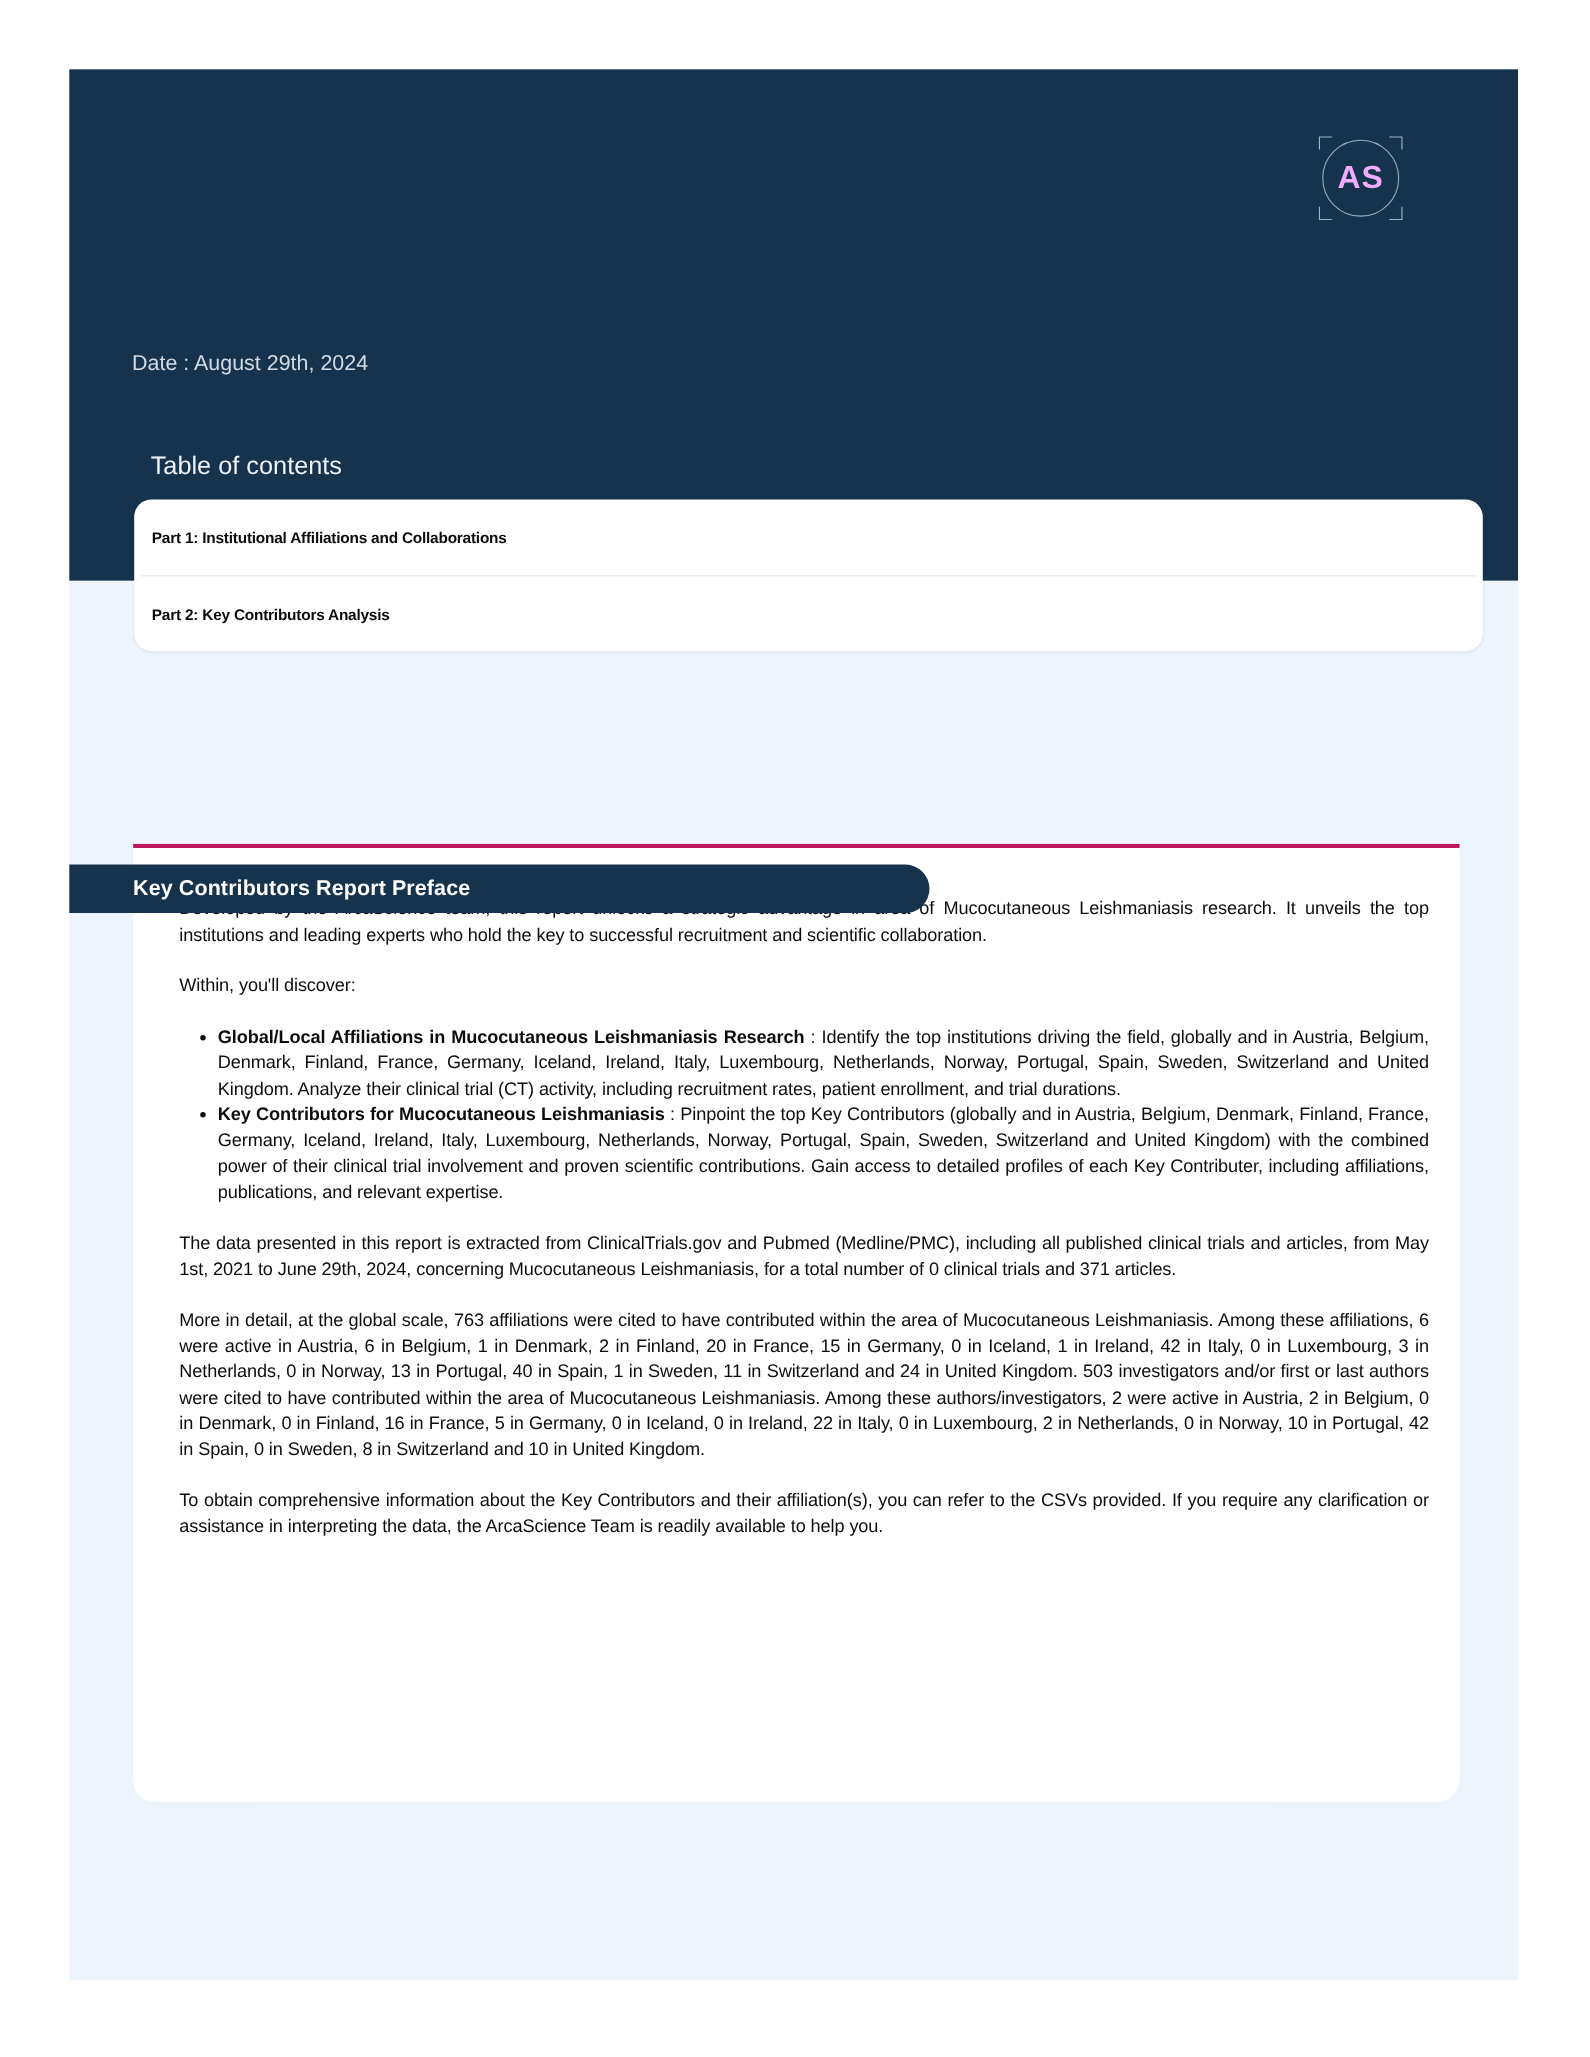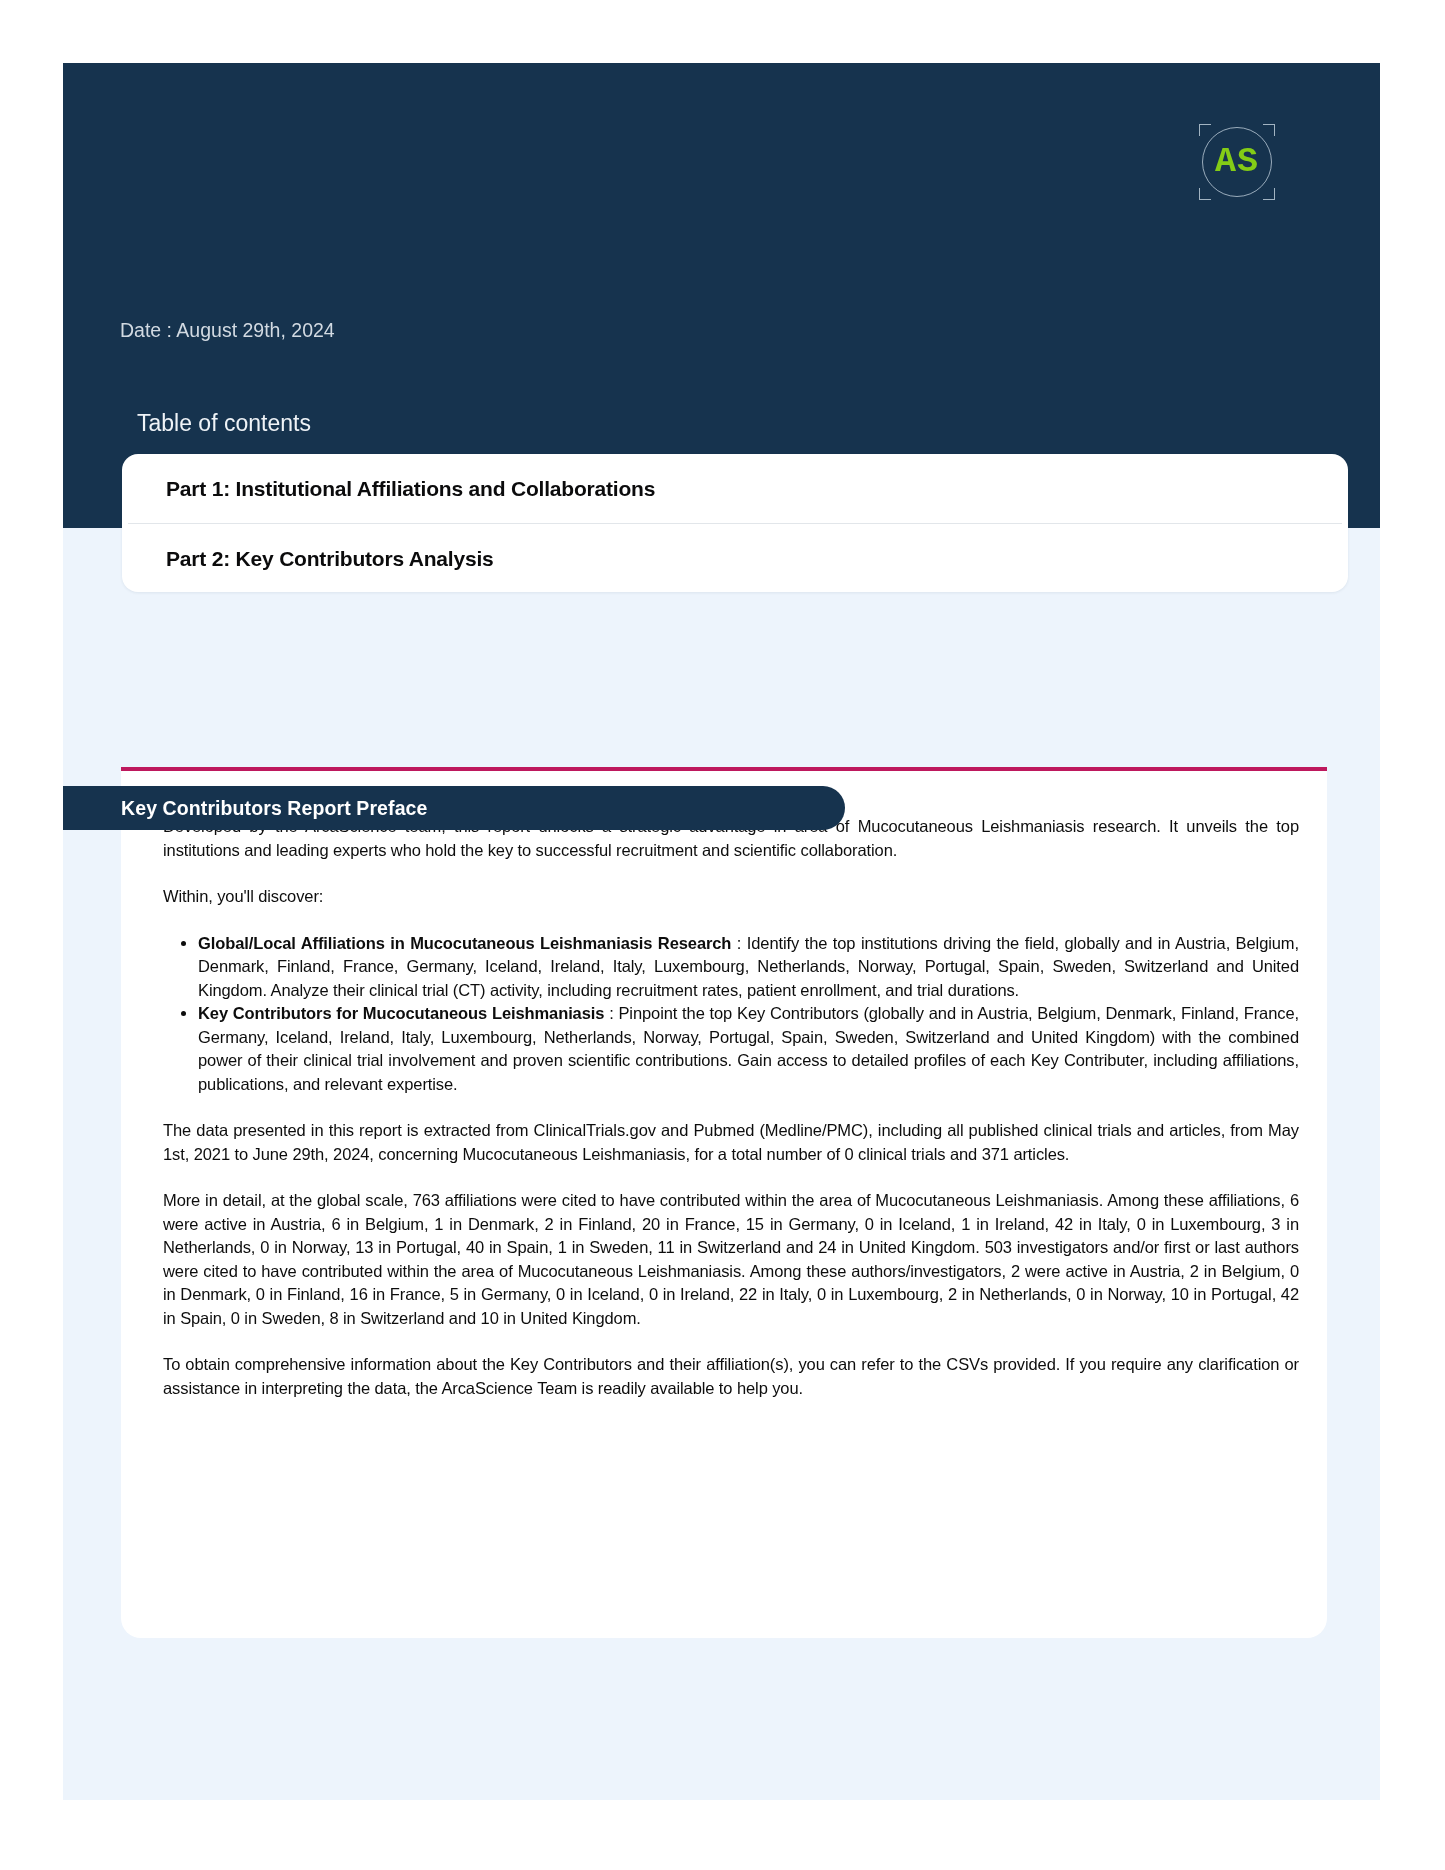--- a/index.html
+++ b/index.html
@@ -19,21 +19,21 @@
   }
   .note .brand{font-weight:700;}
   .logo{
     position:absolute;left:1139px;top:64px;width:70px;height:70px;
   }
   .logo .ring{
     position:absolute;inset:0;border:1px solid rgba(198,212,224,.75);
     border-radius:50%;display:flex;align-items:center;justify-content:center;
   }
   .logo .as{
-    color:#84cc16;font-weight:700;font-size:35px;letter-spacing:1px;font-family:Liberation Mono, monospace;
+    color:#f0abfc;font-weight:700;font-size:29px;letter-spacing:1px;
   }
   .logo .tick{position:absolute;width:11px;height:11px;}
   .logo .tick.tl{left:-3px;top:-3px;border-left:1px solid rgba(198,212,224,.8);border-top:1px solid rgba(198,212,224,.8);}
   .logo .tick.tr{right:-3px;top:-3px;border-right:1px solid rgba(198,212,224,.8);border-top:1px solid rgba(198,212,224,.8);}
   .logo .tick.bl{left:-3px;bottom:-3px;border-left:1px solid rgba(198,212,224,.8);border-bottom:1px solid rgba(198,212,224,.8);}
   .logo .tick.br{right:-3px;bottom:-3px;border-right:1px solid rgba(198,212,224,.8);border-bottom:1px solid rgba(198,212,224,.8);}
   .hero-title{
     position:absolute;left:57px;top:197px;
     color:#FFFFFF;font-size:40px;font-weight:700;letter-spacing:-.5px;
   }
@@ -46,23 +46,22 @@
     color:#EFF3F7;font-size:23px;font-weight:400;
   }
   
   .toc-card{
     position:absolute;left:122px;top:454px;width:1226px;height:138px;
     background:#ffffff;border-radius:16px;z-index:5;
     box-shadow:0 1px 3px rgba(22,51,78,.08);
   }
   .toc-row{
     height:69px;display:flex;align-items:center;padding:0 16px;
-    color:#0B0B0C;font-size:21px;font-weight:700;letter-spacing:-.2px;
+    color:#0B0B0C;font-size:14px;font-weight:700;letter-spacing:-.2px;
     cursor:pointer;
-    margin-left:28px;
   }
   .toc-divider{height:1px;background:#E2E6EA;margin:0 6px;}
   
   .panel{
     position:absolute;left:63px;top:528px;width:1317px;height:1272px;
     background:#EDF4FC;
   }
   
   .content-card{
     position:absolute;left:121px;top:767px;width:1206px;height:871px;

